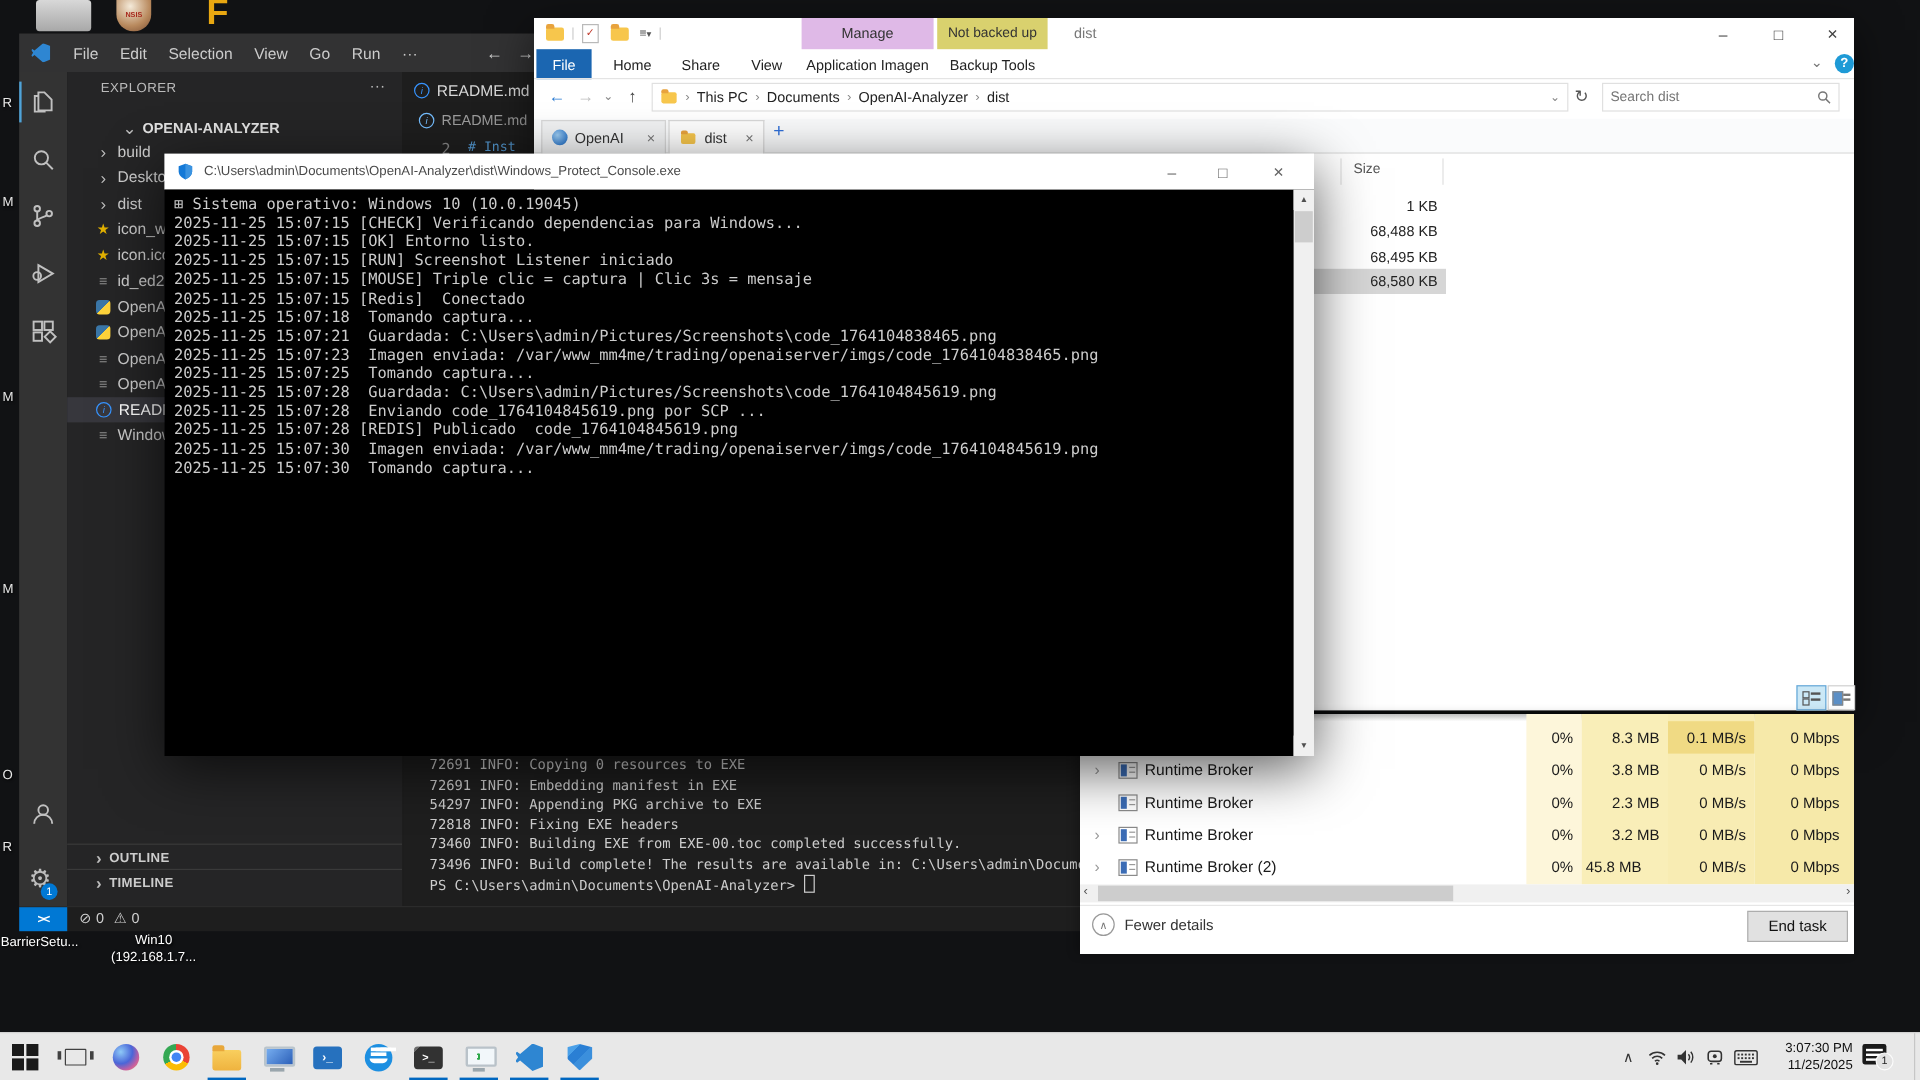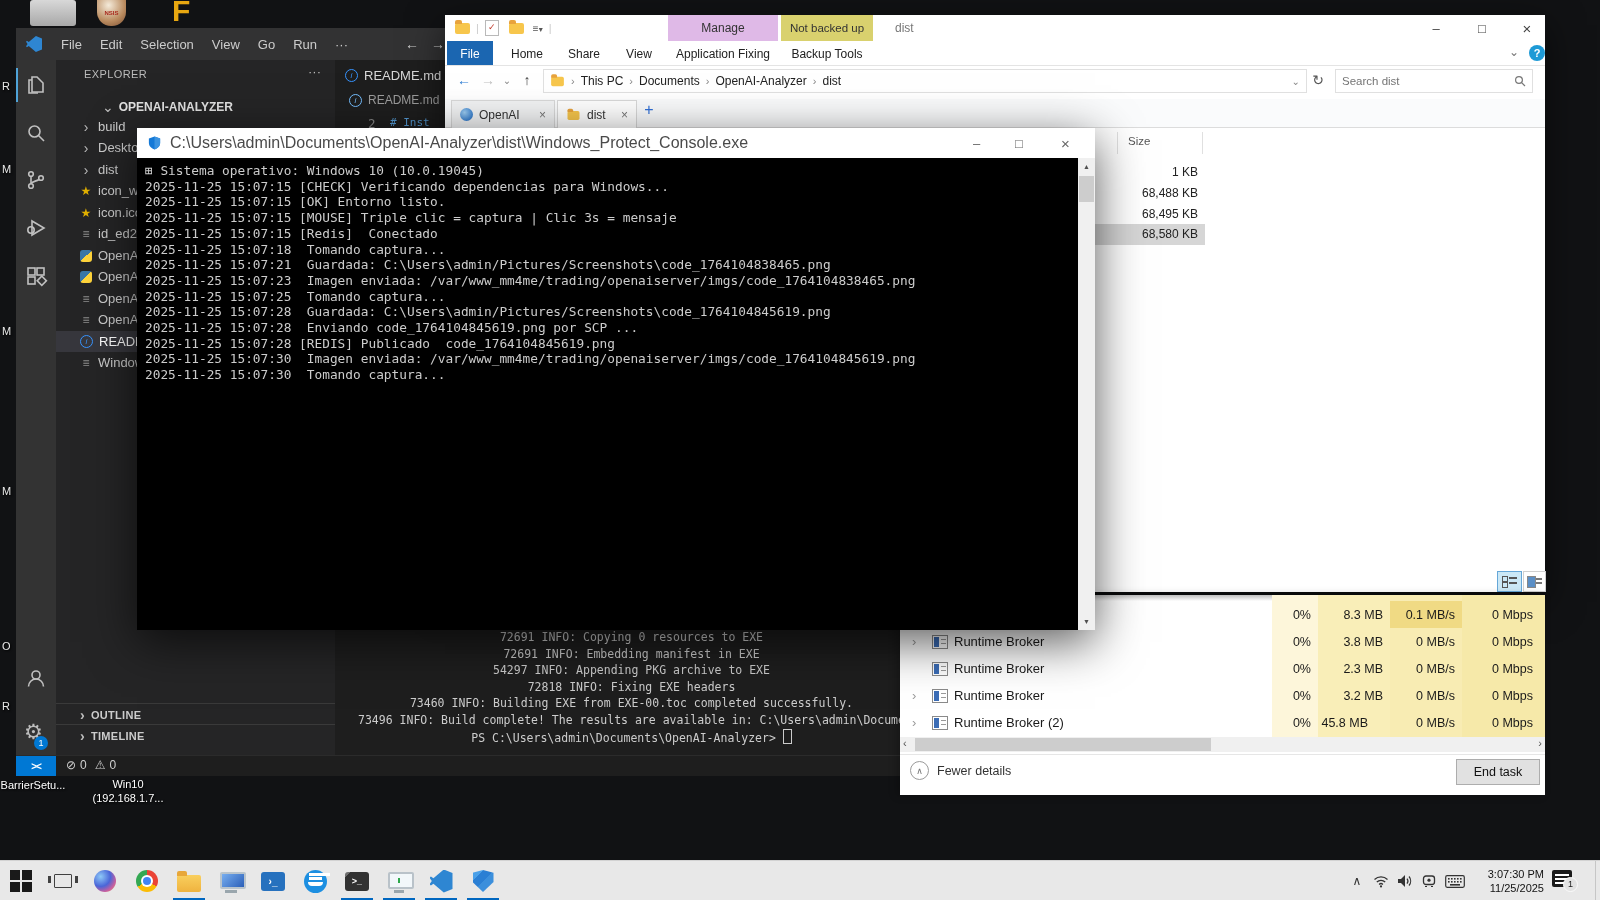--- a/index.html
+++ b/index.html
@@ -263,21 +263,21 @@
       </div>
     </div>
     <div class="crumbs abs">
       <span class="infoc" style="margin-left:14px;border-color:#75beff;color:#75beff;">i</span>
       <span>README.md</span>
     </div>
     <div class="abs mono" style="left:352px;top:88px;color:#858585;font-size:12.5px;">2</div>
     <div class="abs mono" style="left:374px;top:88px;color:#569cd6;font-size:11px;white-space:pre;"># Inst</div>
 
     <div class="abs" style="left:320px;top:560px;width:564px;height:167px;background:#1e1e1e;">
-      <div class="abs mono" style="left:22px;top:41px;text-align:center;">
+      <div class="abs mono" style="left:22px;top:41px;">
         <div class="term-line">72691 INFO: Copying 0 resources to EXE</div>
         <div class="term-line">72691 INFO: Embedding manifest in EXE</div>
         <div class="term-line">54297 INFO: Appending PKG archive to EXE</div>
         <div class="term-line">72818 INFO: Fixing EXE headers</div>
         <div class="term-line">73460 INFO: Building EXE from EXE-00.toc completed successfully.</div>
         <div class="term-line">73496 INFO: Build complete! The results are available in: C:\Users\admin\Docume</div>
         <div class="term-line"><span>PS C:\Users\admin\Documents\OpenAI-Analyzer&gt; </span><span class="cursorbox"></span></div>
       </div>
     </div>
 
@@ -306,21 +306,21 @@
     <div class="ctxhdr abs" style="left:336px;width:92px;background:#d9d16e;font-size:11.5px;">Not backed up</div>
     <div class="abs" style="left:450px;top:6px;color:#777;font-size:12px;">dist</div>
     <div class="wbtn abs" style="left:973px;">–</div>
     <div class="wbtn abs" style="left:1019px;">□</div>
     <div class="wbtn abs" style="left:1064px;font-size:15px;">×</div>
 
     <div class="ribtab abs" style="left:2px;width:46px;background:#1b66b1;color:#fff;">File</div>
     <div class="ribtab abs" style="left:58px;width:48px;">Home</div>
     <div class="ribtab abs" style="left:116px;width:46px;">Share</div>
     <div class="ribtab abs" style="left:172px;width:44px;">View</div>
-    <div class="ribtab abs" style="left:223px;width:110px;">Application Fixing</div>
+    <div class="ribtab abs" style="left:223px;width:110px;">Application Imagen</div>
     <div class="ribtab abs" style="left:336px;width:92px;">Backup Tools</div>
     <div class="abs" style="left:1064px;top:30px;color:#777;font-size:12px;">⌄</div>
     <div class="abs" style="left:1084px;top:30px;width:16px;height:16px;border-radius:50%;background:#1e9ad6;color:#fff;font-size:11px;text-align:center;line-height:16px;font-weight:bold;">?</div>
     <div class="abs" style="left:0;top:50px;width:1100px;height:1px;background:#e4e4e4;"></div>
 
     <div class="addr-ctl abs" style="left:8px;width:22px;color:#2b7cd3;">←</div>
     <div class="addr-ctl abs" style="left:32px;width:22px;color:#c0c0c0;">→</div>
     <div class="addr-ctl abs" style="left:55px;width:14px;color:#888;font-size:10px;">⌄</div>
     <div class="addr-ctl abs" style="left:72px;width:20px;color:#444;">↑</div>
     <div class="abs" style="left:98px;top:54px;width:762px;height:22px;border:1px solid #e0e0e0;display:flex;align-items:center;">
@@ -444,30 +444,31 @@
     </div>
     <button style="position:absolute;left:556px;top:164px;width:84px;height:26px;background:#e1e1e1;border:1px solid #adadad;font-size:12.5px;font-family:'Liberation Sans',sans-serif;color:#111;">End task</button>
   </div>
 
   <div id="console" class="abs">
     <div id="con-title" class="abs">
       <svg width="15" height="16" viewBox="0 0 16 16" style="margin:0 8px 0 10px;">
           <path d="M8 1l6 2.2v4.6c0 3.8-2.8 5.9-6 7.2-3.2-1.3-6-3.4-6-7.2V3.2z" fill="#1479d7"></path>
           <path d="M8 1l6 2.2v4.6c0 3.8-2.8 5.9-6 7.2z" fill="#3b93e0"></path>
         </svg>
-      <span style="font-size:16px;color:#4a4a4a;">C:\Users\admin\Documents\OpenAI-Analyzer\dist\Windows_Protect_Console.exe</span>
+      <span style="font-size:11px;color:#4a4a4a;">C:\Users\admin\Documents\OpenAI-Analyzer\dist\Windows_Protect_Console.exe</span>
       <span style="position:absolute;left:836px;color:#666;font-size:13px;">–</span>
       <span style="position:absolute;left:878px;color:#666;font-size:13px;">□</span>
       <span style="position:absolute;left:924px;color:#666;font-size:15px;">×</span>
     </div>
     <div id="con-body" class="abs">
       <div class="abs mono" style="left:8px;top:5px;">
         <div class="con-line">⊞ Sistema operativo: Windows 10 (10.0.19045)</div>
         <div class="con-line">2025-11-25 15:07:15 [CHECK] Verificando dependencias para Windows...</div>
         <div class="con-line">2025-11-25 15:07:15 [OK] Entorno listo.</div>
+        <div class="con-line">2025-11-25 15:07:15 [RUN] Screenshot Listener iniciado</div>
         <div class="con-line">2025-11-25 15:07:15 [MOUSE] Triple clic = captura | Clic 3s = mensaje</div>
         <div class="con-line">2025-11-25 15:07:15 [Redis]  Conectado</div>
         <div class="con-line">2025-11-25 15:07:18  Tomando captura...</div>
         <div class="con-line">2025-11-25 15:07:21  Guardada: C:\Users\admin/Pictures/Screenshots\code_1764104838465.png</div>
         <div class="con-line">2025-11-25 15:07:23  Imagen enviada: /var/www_mm4me/trading/openaiserver/imgs/code_1764104838465.png</div>
         <div class="con-line">2025-11-25 15:07:25  Tomando captura...</div>
         <div class="con-line">2025-11-25 15:07:28  Guardada: C:\Users\admin/Pictures/Screenshots\code_1764104845619.png</div>
         <div class="con-line">2025-11-25 15:07:28  Enviando code_1764104845619.png por SCP ...</div>
         <div class="con-line">2025-11-25 15:07:28 [REDIS] Publicado  code_1764104845619.png</div>
         <div class="con-line">2025-11-25 15:07:30  Imagen enviada: /var/www_mm4me/trading/openaiserver/imgs/code_1764104845619.png</div>

